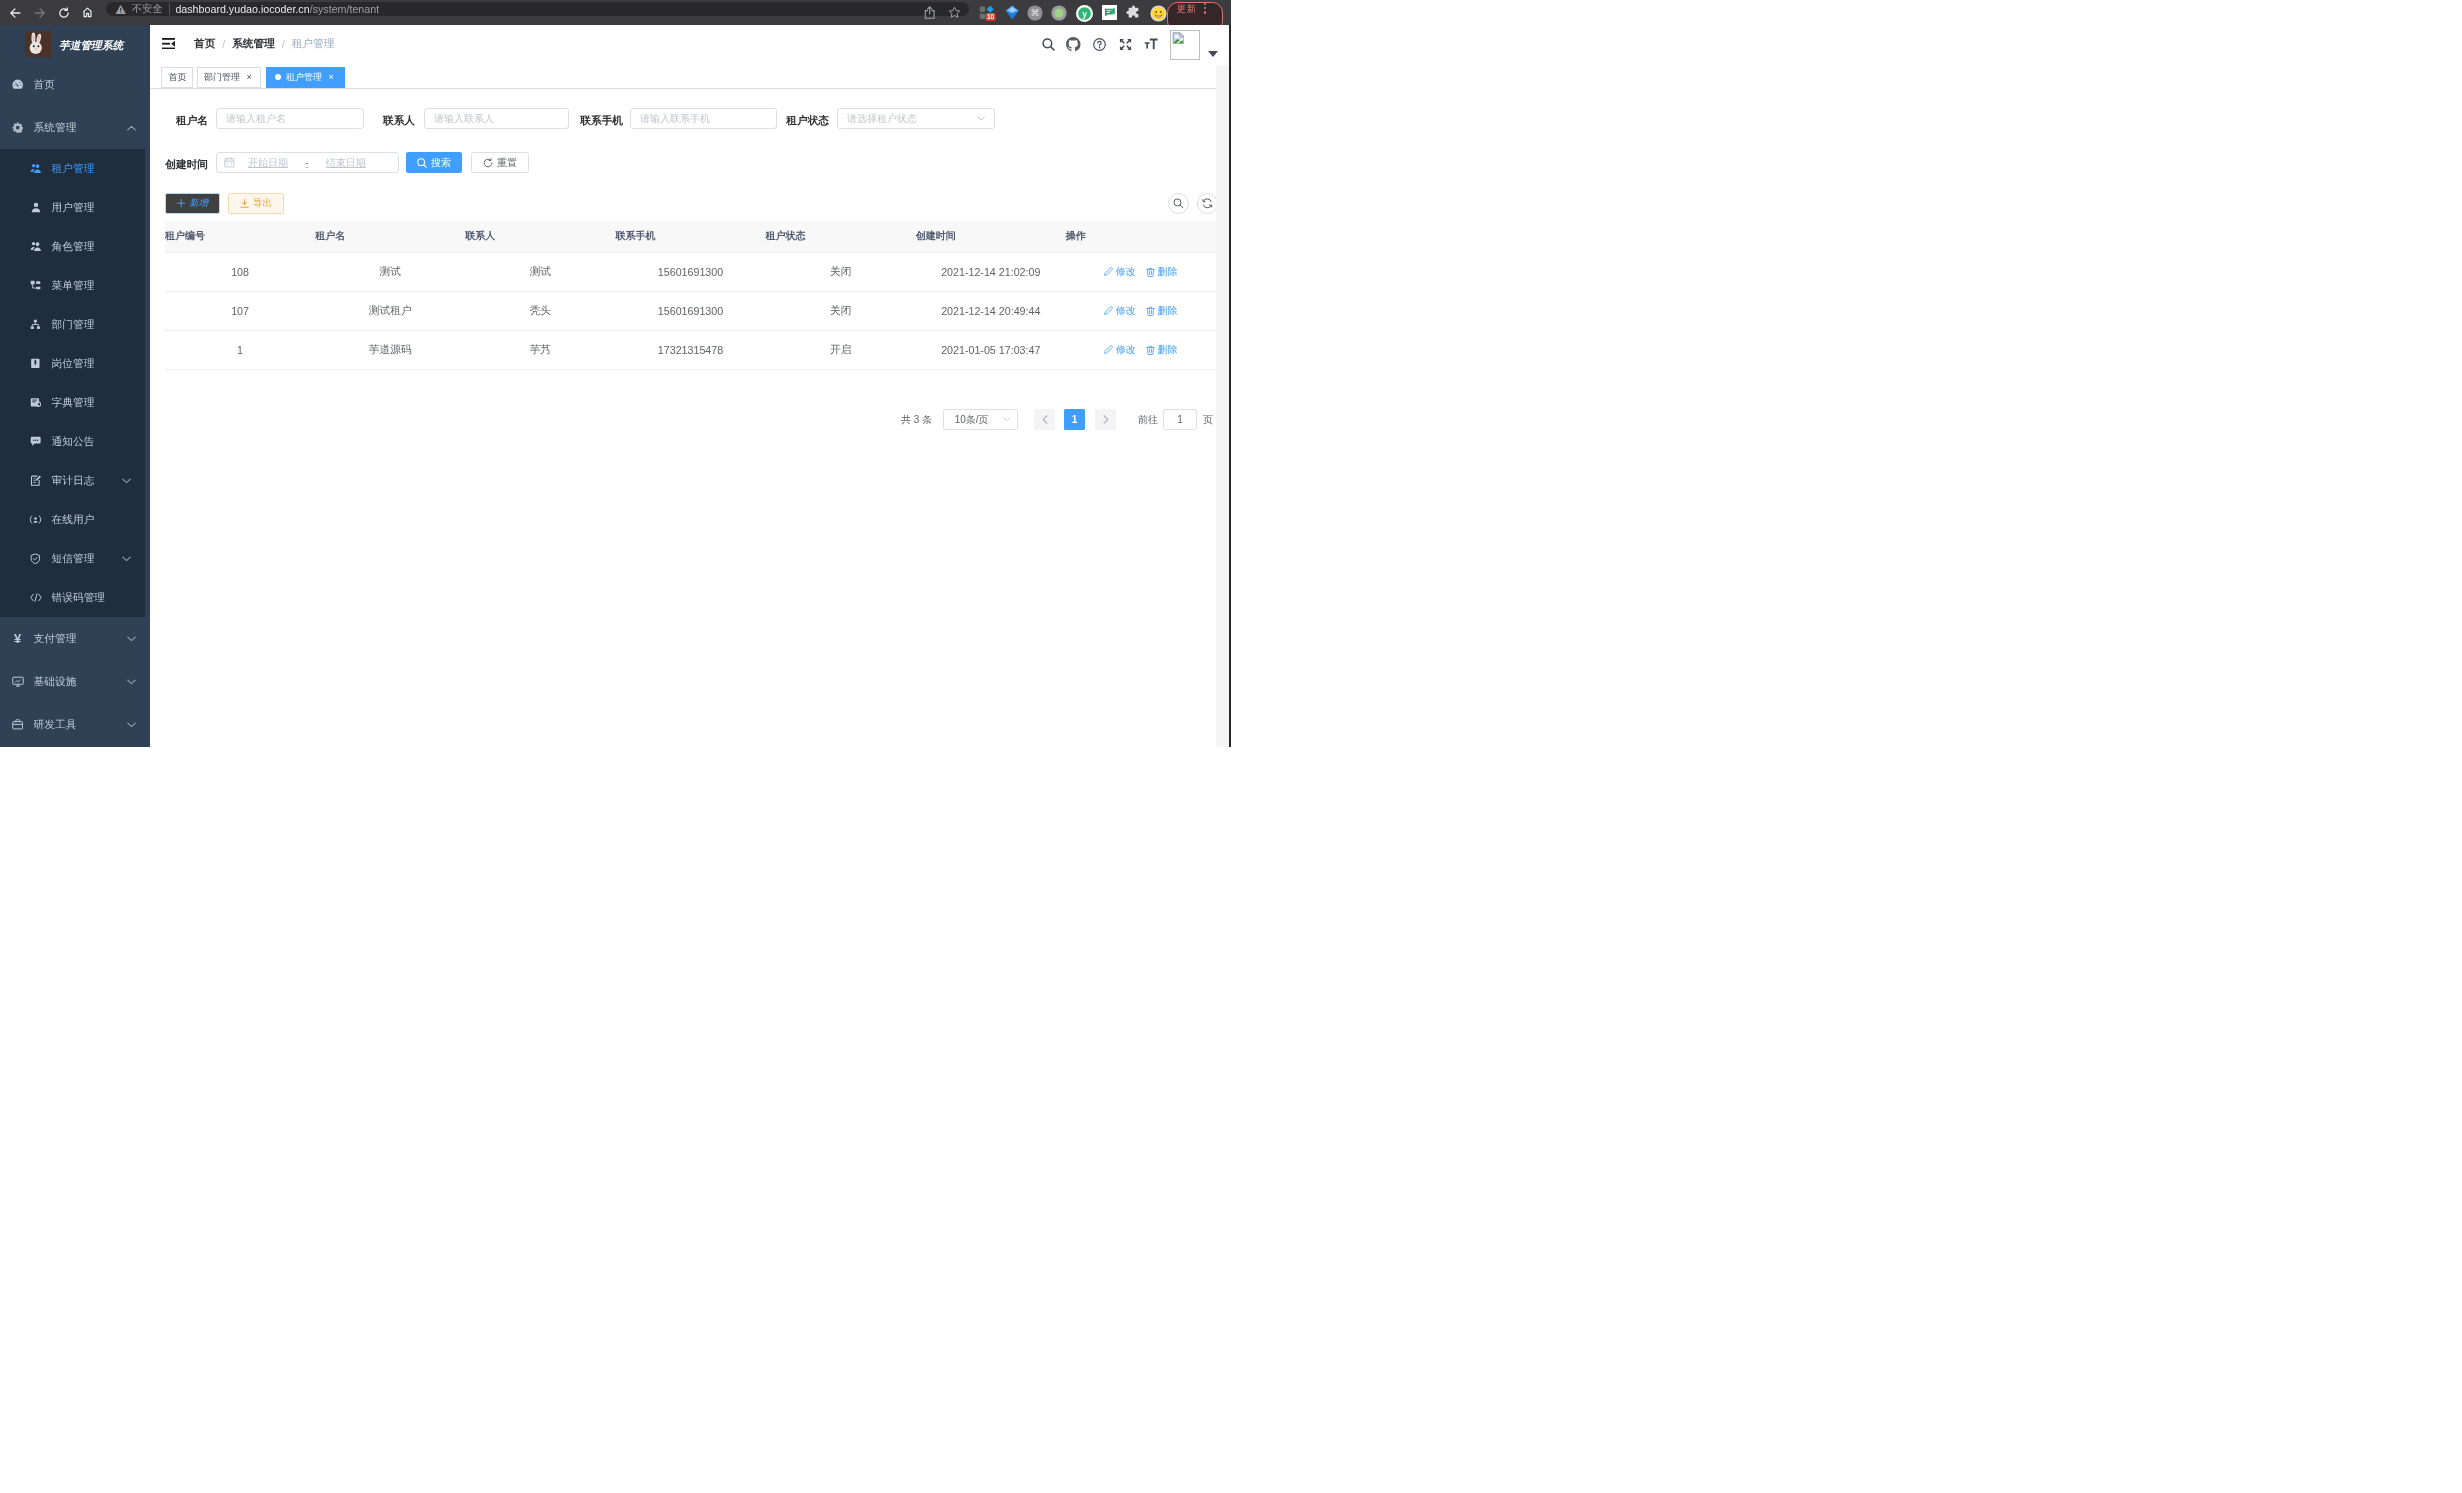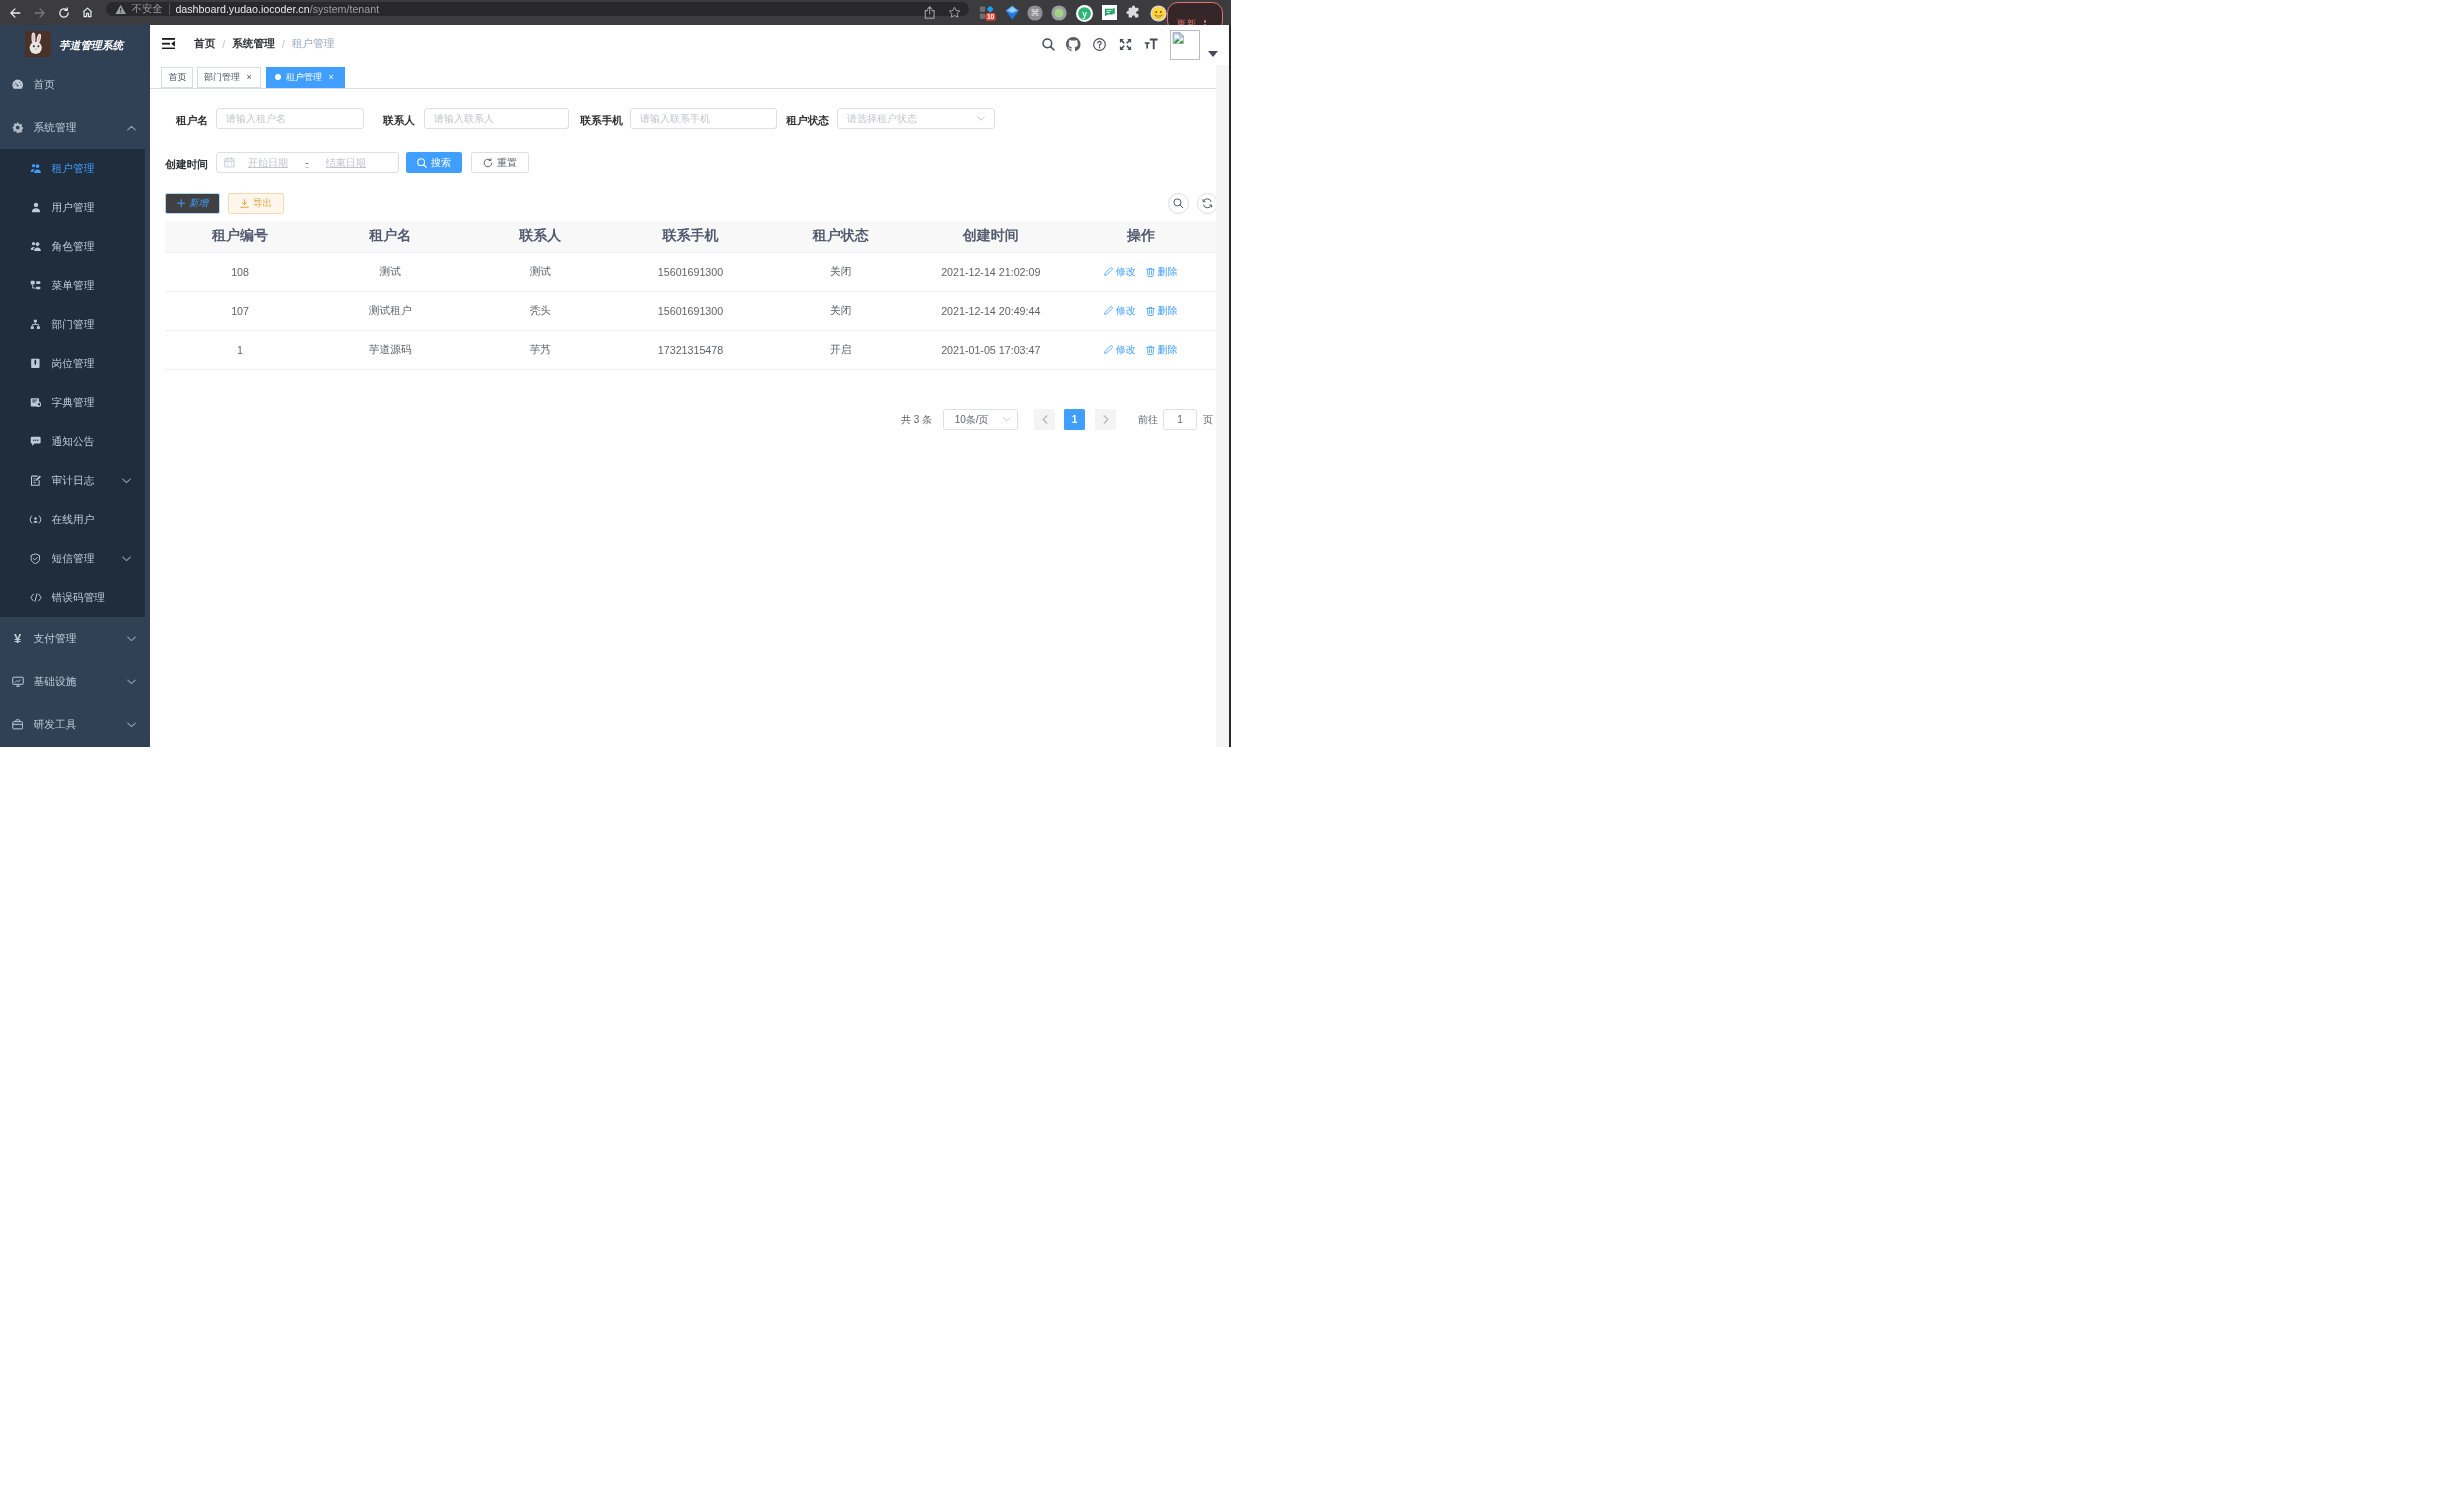--- a/index.html
+++ b/index.html
@@ -11,21 +11,21 @@
 .toolbar { position:absolute; left:0; top:0; width:1231px; height:25px; background:#3c3c3f; }
 .tbi { position:absolute; top:0; height:25px; display:flex; align-items:center; }
 .omni { position:absolute; left:106px; top:1.9px; width:863px; height:14px; background:#29292c; border-radius:10.7px; display:flex; align-items:center; }
 .omni .ntxt { color:#9d9da2; font-size:10.3px; margin-left:5.3px; }
 .omni .sep { width:0.8px; height:11.4px; background:#55555a; margin:0 6px; }
 .omni .url { font-size:10.7px; color:#e8e8ea; }
 .omni .url span { color:#9d9da2; }
 .oshare { position:absolute; left:924px; top:6px; }
 .ostar { position:absolute; left:948px; top:6px; }
 .ext { position:absolute; top:4.6px; }
-.upd { position:absolute; left:1167px; top:1.9px; width:56px; height:30px; border:1.1px solid #e3756b; border-radius:10.7px; color:#e3756b; font-size:9.5px; display:flex; align-items:flex-end; background:#342629; }
+.upd { position:absolute; left:1167px; top:1.9px; width:56px; height:30px; border:1.1px solid #e3756b; border-radius:10.7px; color:#e3756b; font-size:9.5px; display:flex; align-items:flex-start; background:#342629; }
 .upd .t { margin-left:8.4px; letter-spacing:0.8px; }
 .upd .dots { margin-left:6.9px; display:flex; flex-direction:column; gap:1.9px; }
 .upd .dots i { width:2.3px; height:2.3px; border-radius:50%; background:#e3756b; display:block; }
 .edgestrip { position:absolute; left:1229px; top:25px; width:1.9px; height:722px; background:#28282a; z-index:99; }
 
 
 .sidebar { position:absolute; left:0; top:25px; width:150px; height:722px; background:#304156; }
 .logo { height:38px; display:flex; align-items:center;font-style:italic; }
 .logo .av { position:absolute; left:25px; top:6px; width:26px; height:26px; flex:none; }
 .logo .nm { position:absolute; left:59px; top:13.7px; color:#fff; font-size:10.7px; font-weight:700; white-space:nowrap; }
@@ -57,21 +57,21 @@
 .content { position:absolute; left:150px; top:89px; width:1078px; height:658px; background:#fff; }
 .flabel { position:absolute; font-size:10.7px; font-weight:700; color:#303133; width:48px; text-align:right; }
 .finput { position:absolute; height:21px; border:0.8px solid #dcdfe6; border-radius:3px; background:#fff; font-size:10px; color:#c0c4cc; display:flex; align-items:center; padding:0 9px; }
 .btn { position:absolute; height:21px; border-radius:2.3px; font-size:10px; display:flex; align-items:center; justify-content:center; gap:3.8px; }
 .btn-primary { background:#409eff; color:#fff; }
 .btn-plain { background:#fff; color:#606266; border:0.8px solid #dcdfe6; }
 .btn-blue { background:#404040; color:#409eff; border:0.8px solid #b3d8ff; font-size:9.5px;font-style:italic; }
 .btn-warn { background:#fdf6ec; color:#e6a23c; border:0.8px solid #f5dab1; font-size:9.5px; }
 .cbtn { position:absolute; width:21px; height:21px; border-radius:50%; border:0.8px solid #dcdde0; background:#fff; display:flex; align-items:center; justify-content:center; }
 table.tbl { position:absolute; left:15px; top:132px; width:1051px; border-collapse:collapse; table-layout:fixed; font-size:10.7px; }
-table.tbl th { background:#f8f8f9; color:#515a6e; font-weight:700; font-size:14px; height:31px; text-align:center; border-bottom:0.8px solid #ebeef5; }
+table.tbl th { background:#f8f8f9; color:#515a6e; font-weight:700; font-size:10px; height:31px; text-align:left; border-bottom:0.8px solid #ebeef5; }
 table.tbl td { color:#606266; height:39px; text-align:center; border-bottom:0.8px solid #ebeef5; }
 .oplink { color:#409eff; font-size:10px; display:inline-flex; align-items:center; gap:2.3px; vertical-align:middle; }
 .pag { position:absolute; top:298px; left:0; width:1063px; height:21px; font-size:10px; color:#606266; }
 .pag > div { position:absolute; display:flex; align-items:center; justify-content:center;margin-top:22px; }
 .psel { left:793px; width:75px; height:21px; border:0.8px solid #dcdfe6; border-radius:2.3px; color:#606266; justify-content:space-between !important; padding:0 6px 0 10.7px; }
 .pbtn { width:21px; height:21px; background:#f4f4f5; border-radius:1.5px; color:#b0b3b9; }
 .ppg1 { left:914px; width:21px; height:21px; background:#409eff; border-radius:1.5px; color:#fff; font-weight:700; font-size:10px; }
 .pinput { left:1013px; width:34px; height:21px; border:0.8px solid #dcdfe6; border-radius:2.3px; color:#606266; }
 </style>
 </head>

